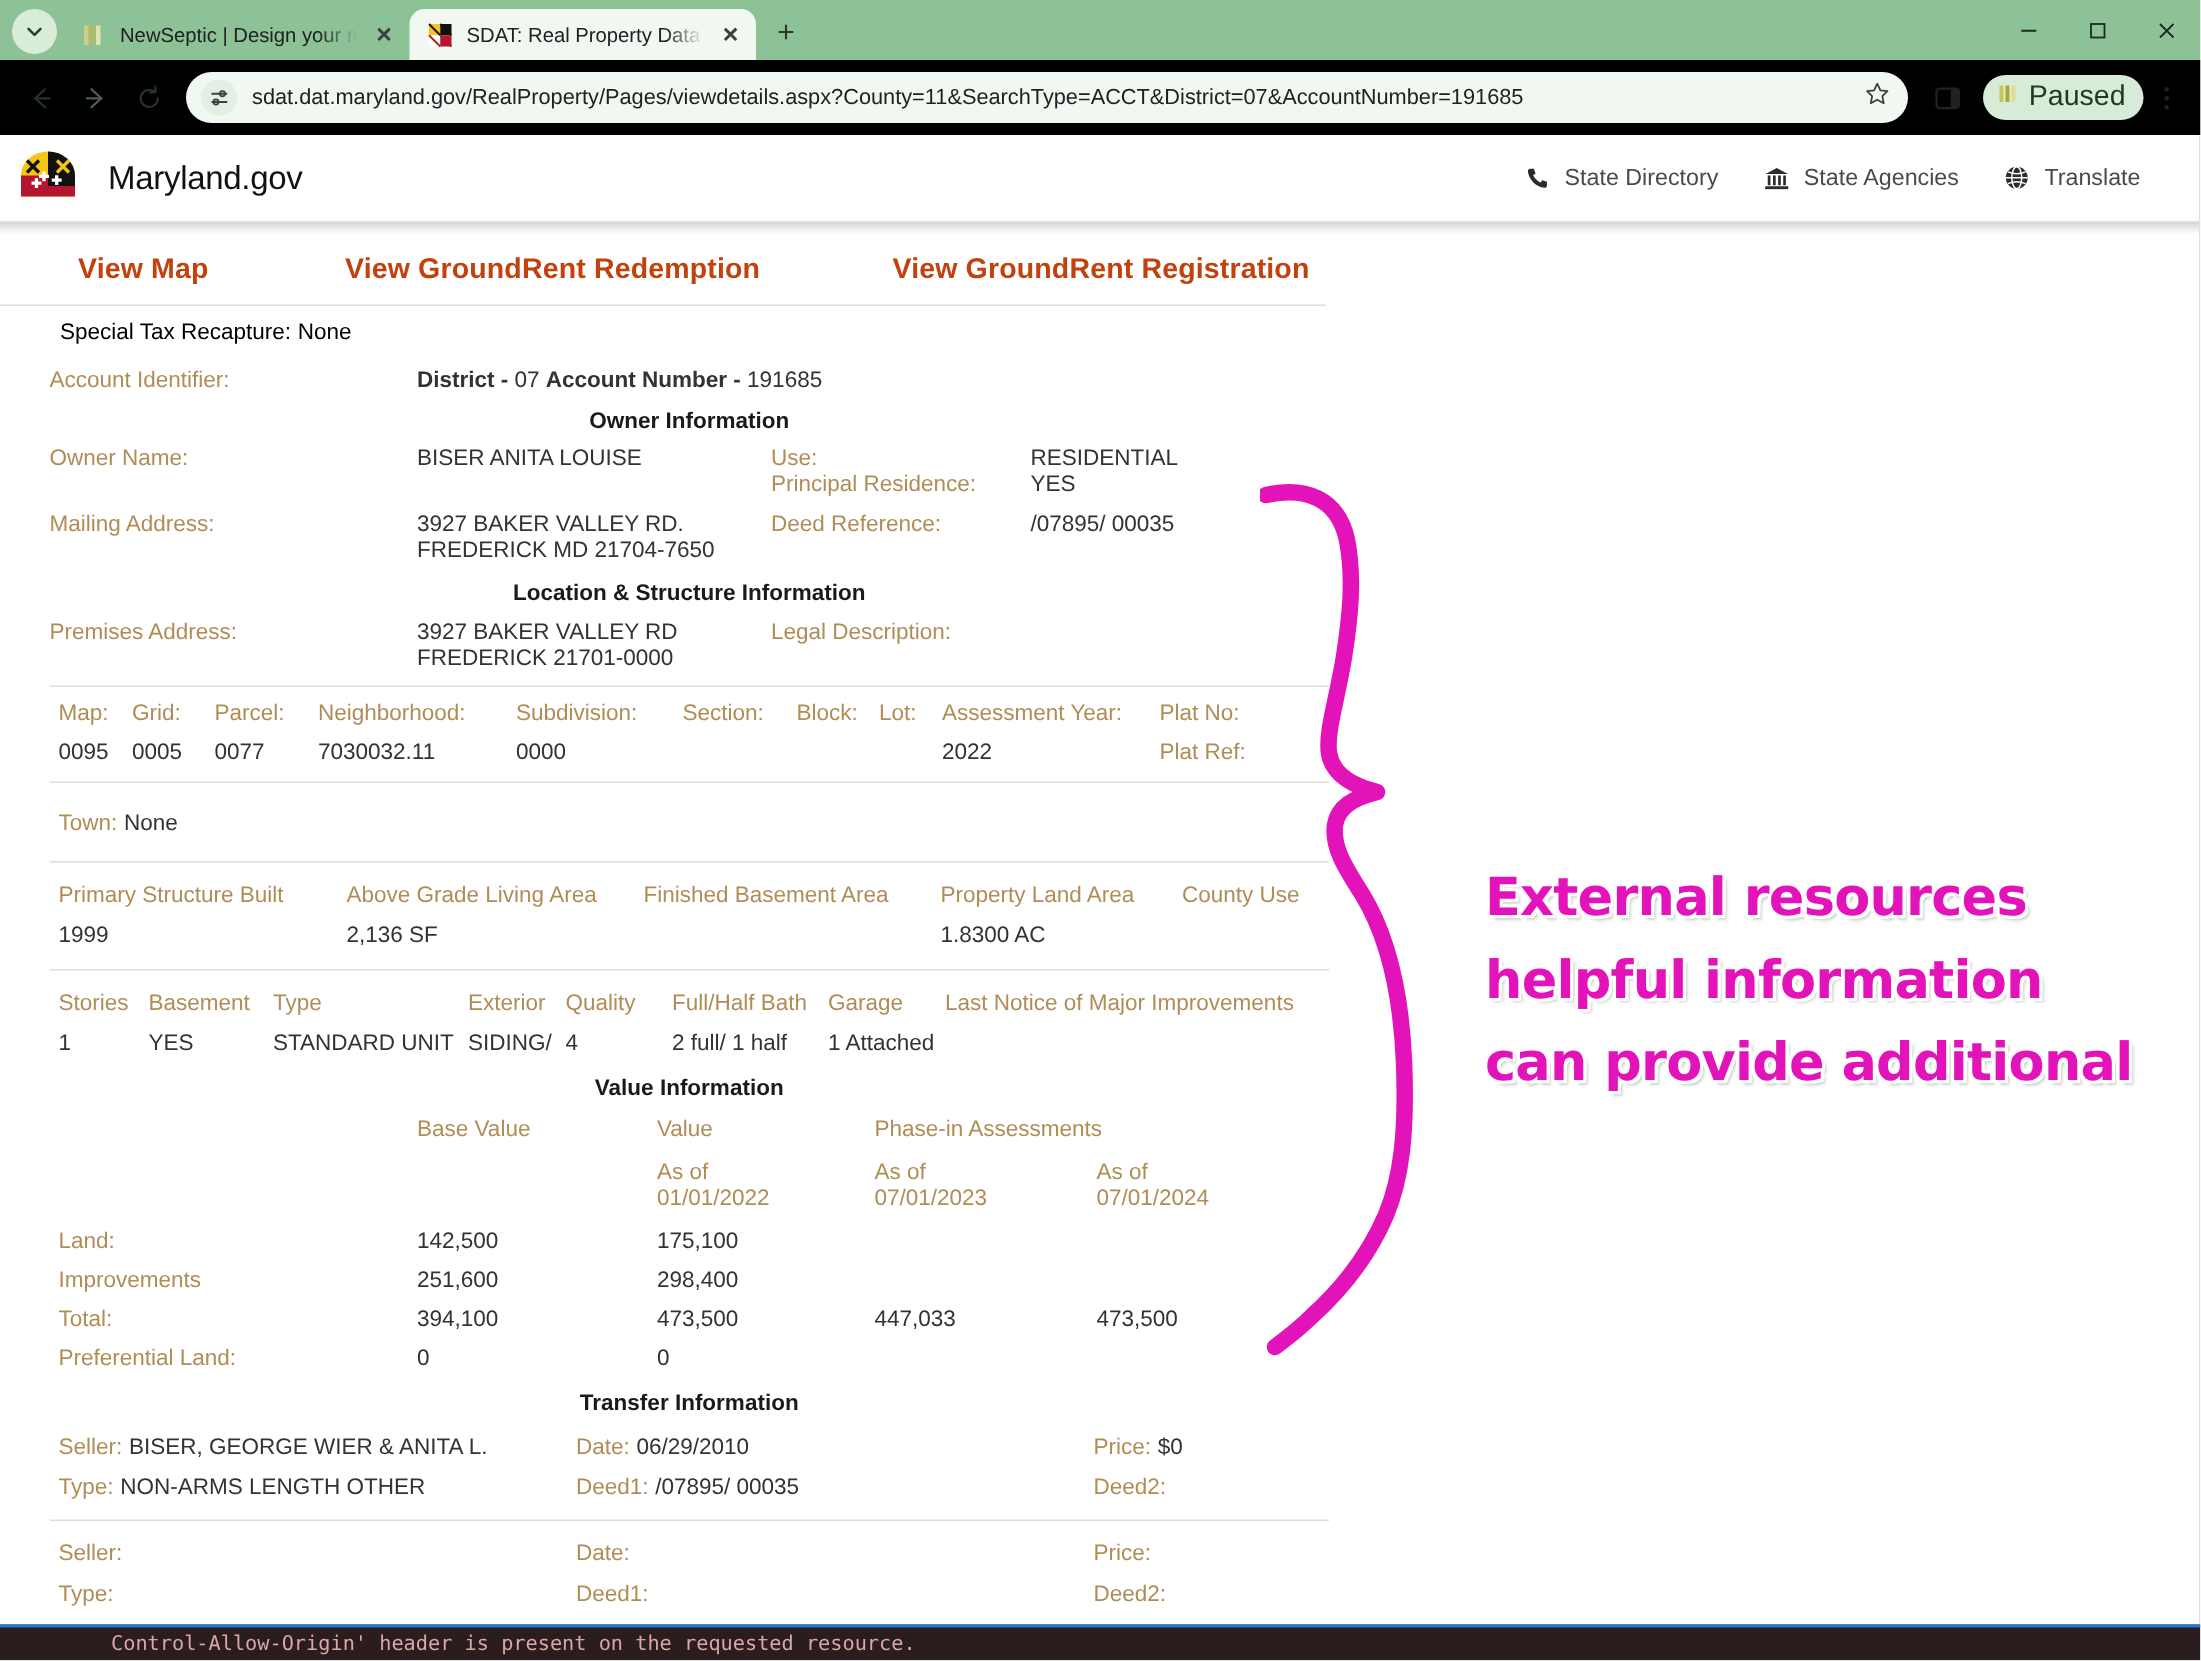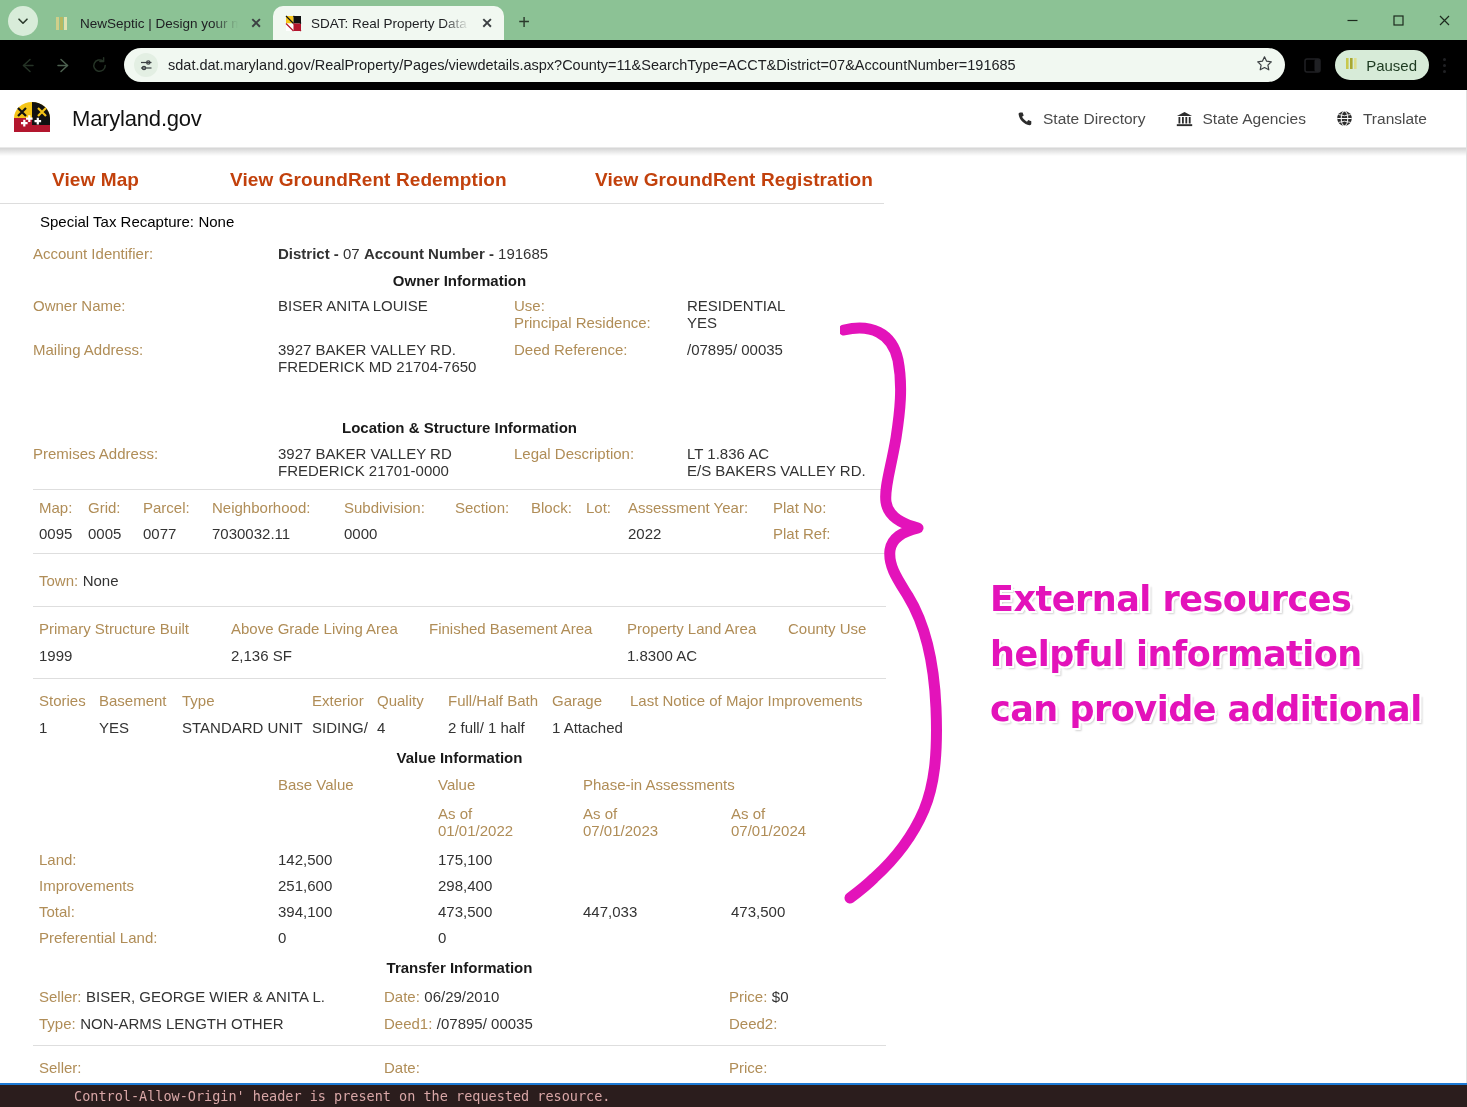--- a/index.html
+++ b/index.html
@@ -80,21 +80,21 @@
     white-space: nowrap; overflow: hidden; text-overflow: clip; min-width: 0;
   }
   .omnibox .star { flex: 0 0 auto; color: #3c4043; }
   .tb-icon {
     width: 34px; height: 34px; display: flex; align-items: center; justify-content: center;
     flex: 0 0 auto; color: #202124;
   }
   .paused-chip {
     height: 30px; border-radius: 15px; background: #d7ebd8;
     display: flex; align-items: center; gap: 7px; padding: 0 12px 0 9px;
-    font-size: 15px; color: #1d3a20; flex: 0 0 auto; margin-left: 4px;
+    font-size: 19px; color: #1d3a20; flex: 0 0 auto; margin-left: 4px;
   }
   .kebab {
     width: 26px; height: 34px; display: flex; flex-direction: column;
     align-items: center; justify-content: center; gap: 3px; flex: 0 0 auto;
   }
   .kebab i { width: 3px; height: 3px; border-radius: 50%; background: #202124; display: block; }
 
   
   .viewport {
     position: absolute; top: 90px; left: 0; right: 0; bottom: 0;
@@ -400,33 +400,29 @@
         <div class="line" style="padding-bottom:10px;">
           <span class="lbl c-lbl">Mailing Address:</span>
           <span class="stack c-val">
             <span class="val">3927 BAKER VALLEY RD.</span>
             <span class="val">FREDERICK MD 21704-7650</span>
           </span>
           <span class="lbl c-lbl2">Deed Reference:</span>
           <span class="val c-val2">/07895/ 00035</span>
         </div>
 
-        <div class="center-head" style="width:853px;padding:2px 0 9px;margin-top:32px;">Location &amp; Structure Information</div>
+        <div class="center-head" style="width:853px;padding:2px 0 9px;">Location &amp; Structure Information</div>
 
         <div class="line" style="padding-bottom:10px;">
           <span class="lbl c-lbl">Premises Address:</span>
           <span class="stack c-val">
             <span class="val">3927 BAKER VALLEY RD</span>
             <span class="val">FREDERICK 21701-0000</span>
           </span>
           <span class="lbl c-lbl2">Legal Description:</span>
-          <span class="stack c-val2">
-            <span class="val">LT 1.836 AC</span>
-            <span class="val">E/S BAKERS VALLEY RD.</span>
-          </span>
         </div>
 
         <div class="sep"></div>
 
         <div style="display:flex;padding:9px 0 0 6px;">
           <span class="lbl" style="width:49px">Map:</span>
           <span class="lbl" style="width:55px">Grid:</span>
           <span class="lbl" style="width:69px">Parcel:</span>
           <span class="lbl" style="width:132px">Neighborhood:</span>
           <span class="lbl" style="width:111px">Subdivision:</span>

